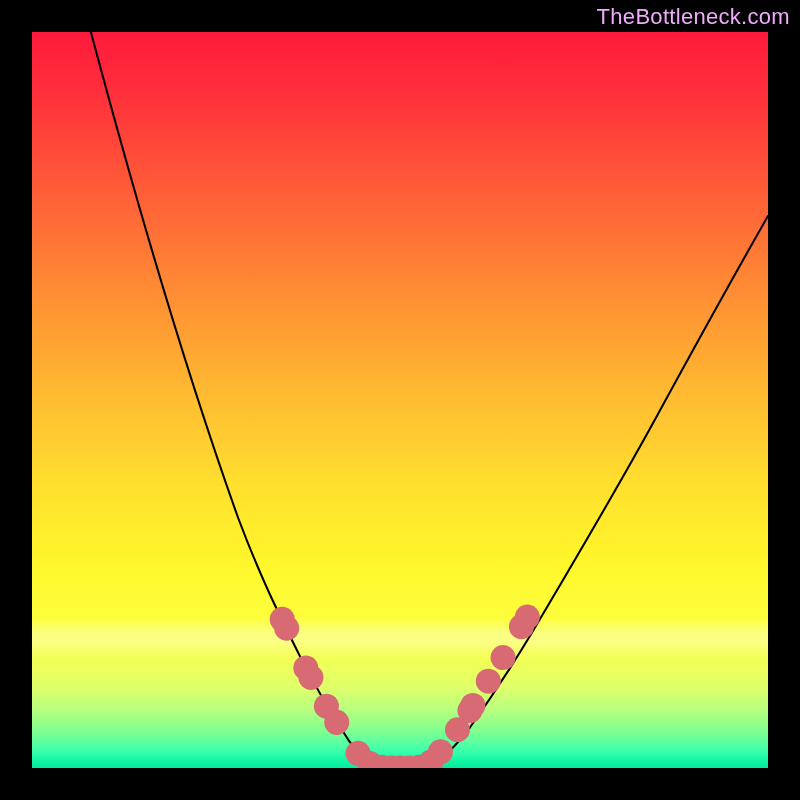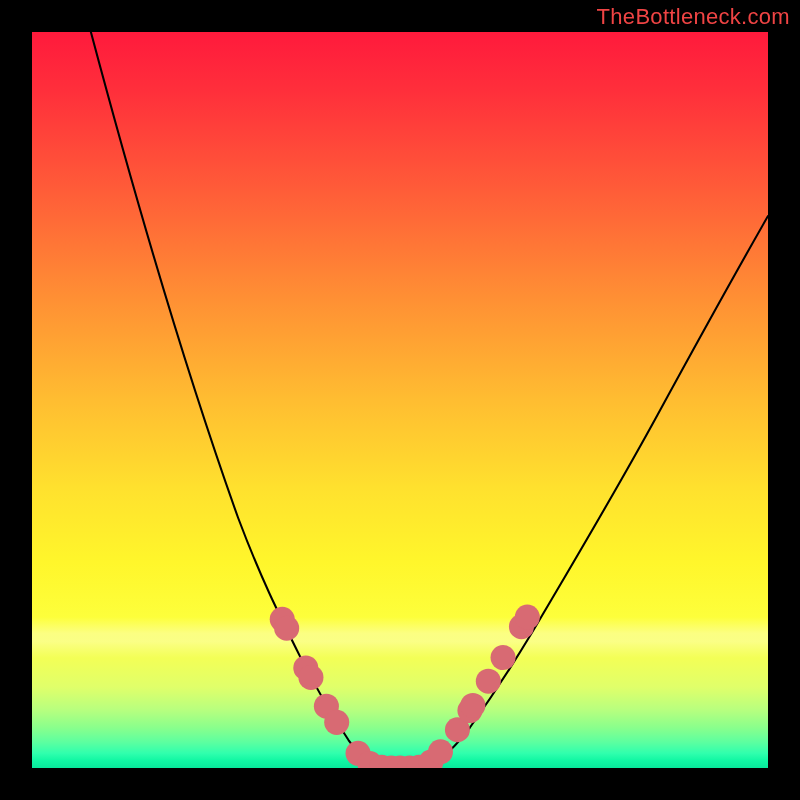--- a/index.html
+++ b/index.html
@@ -70,21 +70,21 @@
     position: absolute;
     top: 0;
     left: 0;
     width: 100%;
     height: 100%;
   }
   .watermark {
     position: absolute;
     top: 4px;
     right: 10px;
-    color: #ef4444;
+    color: #f0abfc;
     font-size: 22px;
     font-weight: 400;
     letter-spacing: 0.3px;
   }
 </style>
 </head>
 <body>
 
 <div class="frame">
   <div class="plot">

